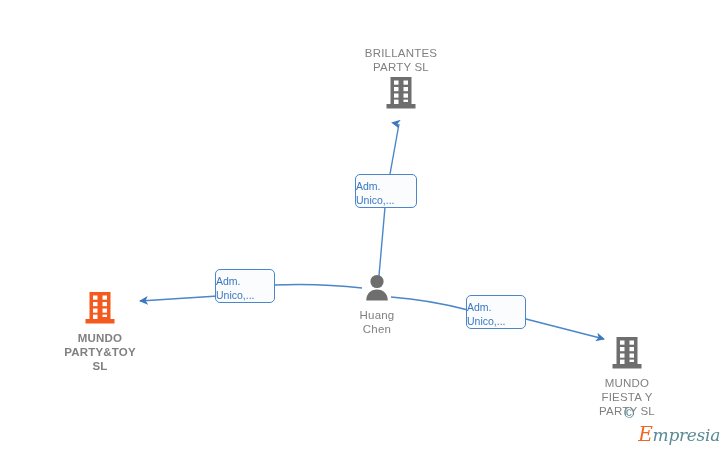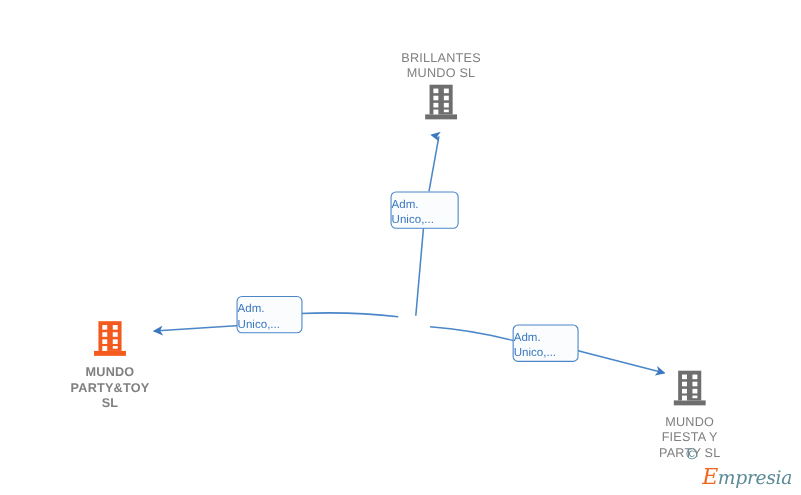--- a/index.html
+++ b/index.html
@@ -111,21 +111,21 @@
 
     <path d="M218,296 L140,301" stroke="#4a86c8" stroke-width="1.4" fill="none" marker-end="url(#arrowGeneric)"></path>
 
     <path d="M391,297 Q430,300 468,310" stroke="#4a86c8" stroke-width="1.4" fill="none"></path>
 
     <path d="M522,318 L604,339" stroke="#4a86c8" stroke-width="1.4" fill="none" marker-end="url(#arrowGeneric)"></path>
   </svg>
 
   <div class="node" style="left:341px; top:46px;">
     <div class="node-label top">BRILLANTES
-MUNDO  SL</div>
+PARTY  SL</div>
     <span class="icon">
       <svg width="30" height="34" viewBox="0 0 30 34">
         <rect x="4.5" y="1" width="21" height="27" fill="#6e6e6e"></rect>
         <rect x="0.5" y="28" width="29" height="4.5" fill="#6e6e6e"></rect>
         <rect x="8" y="4.5" width="4.5" height="4.2" fill="#ffffff"></rect>
         <rect x="17.5" y="4.5" width="4.5" height="4.2" fill="#ffffff"></rect>
         <rect x="8" y="11" width="4.5" height="4.2" fill="#ffffff"></rect>
         <rect x="17.5" y="11" width="4.5" height="4.2" fill="#ffffff"></rect>
         <rect x="8" y="17.5" width="4.5" height="4.2" fill="#ffffff"></rect>
         <rect x="17.5" y="17.5" width="4.5" height="4.2" fill="#ffffff"></rect>
@@ -148,20 +148,30 @@
         <rect x="17.5" y="17.5" width="4.5" height="4.2" fill="#ffffff"></rect>
         <rect x="8" y="23.6" width="4.5" height="4.4" fill="#ffffff"></rect>
         <rect x="17.5" y="23.6" width="4.5" height="2.4" fill="#ffffff"></rect>
       </svg>
     </span>
     <div class="node-label bottom bold">MUNDO
 PARTY&amp;TOY
 SL</div>
   </div>
 
+  <div class="node" style="left:317px; top:274px;">
+    <span class="icon">
+      <svg width="28" height="28" viewBox="0 0 28 28">
+        <circle cx="14" cy="7.5" r="6.6" fill="#6e6e6e"></circle>
+        <path d="M14,15.4 C20.5,15.4 24.5,19.4 24.8,26.5 L3.2,26.5 C3.5,19.4 7.5,15.4 14,15.4 Z" fill="#6e6e6e"></path>
+      </svg>
+    </span>
+    <div class="node-label bottom">Huang
+Chen</div>
+  </div>
 
   <div class="node" style="left:567px; top:336px;">
     <span class="icon">
       <svg width="30" height="34" viewBox="0 0 30 34">
         <rect x="4.5" y="1" width="21" height="27" fill="#6e6e6e"></rect>
         <rect x="0.5" y="28" width="29" height="4.5" fill="#6e6e6e"></rect>
         <rect x="8" y="4.5" width="4.5" height="4.2" fill="#ffffff"></rect>
         <rect x="17.5" y="4.5" width="4.5" height="4.2" fill="#ffffff"></rect>
         <rect x="8" y="11" width="4.5" height="4.2" fill="#ffffff"></rect>
         <rect x="17.5" y="11" width="4.5" height="4.2" fill="#ffffff"></rect>

